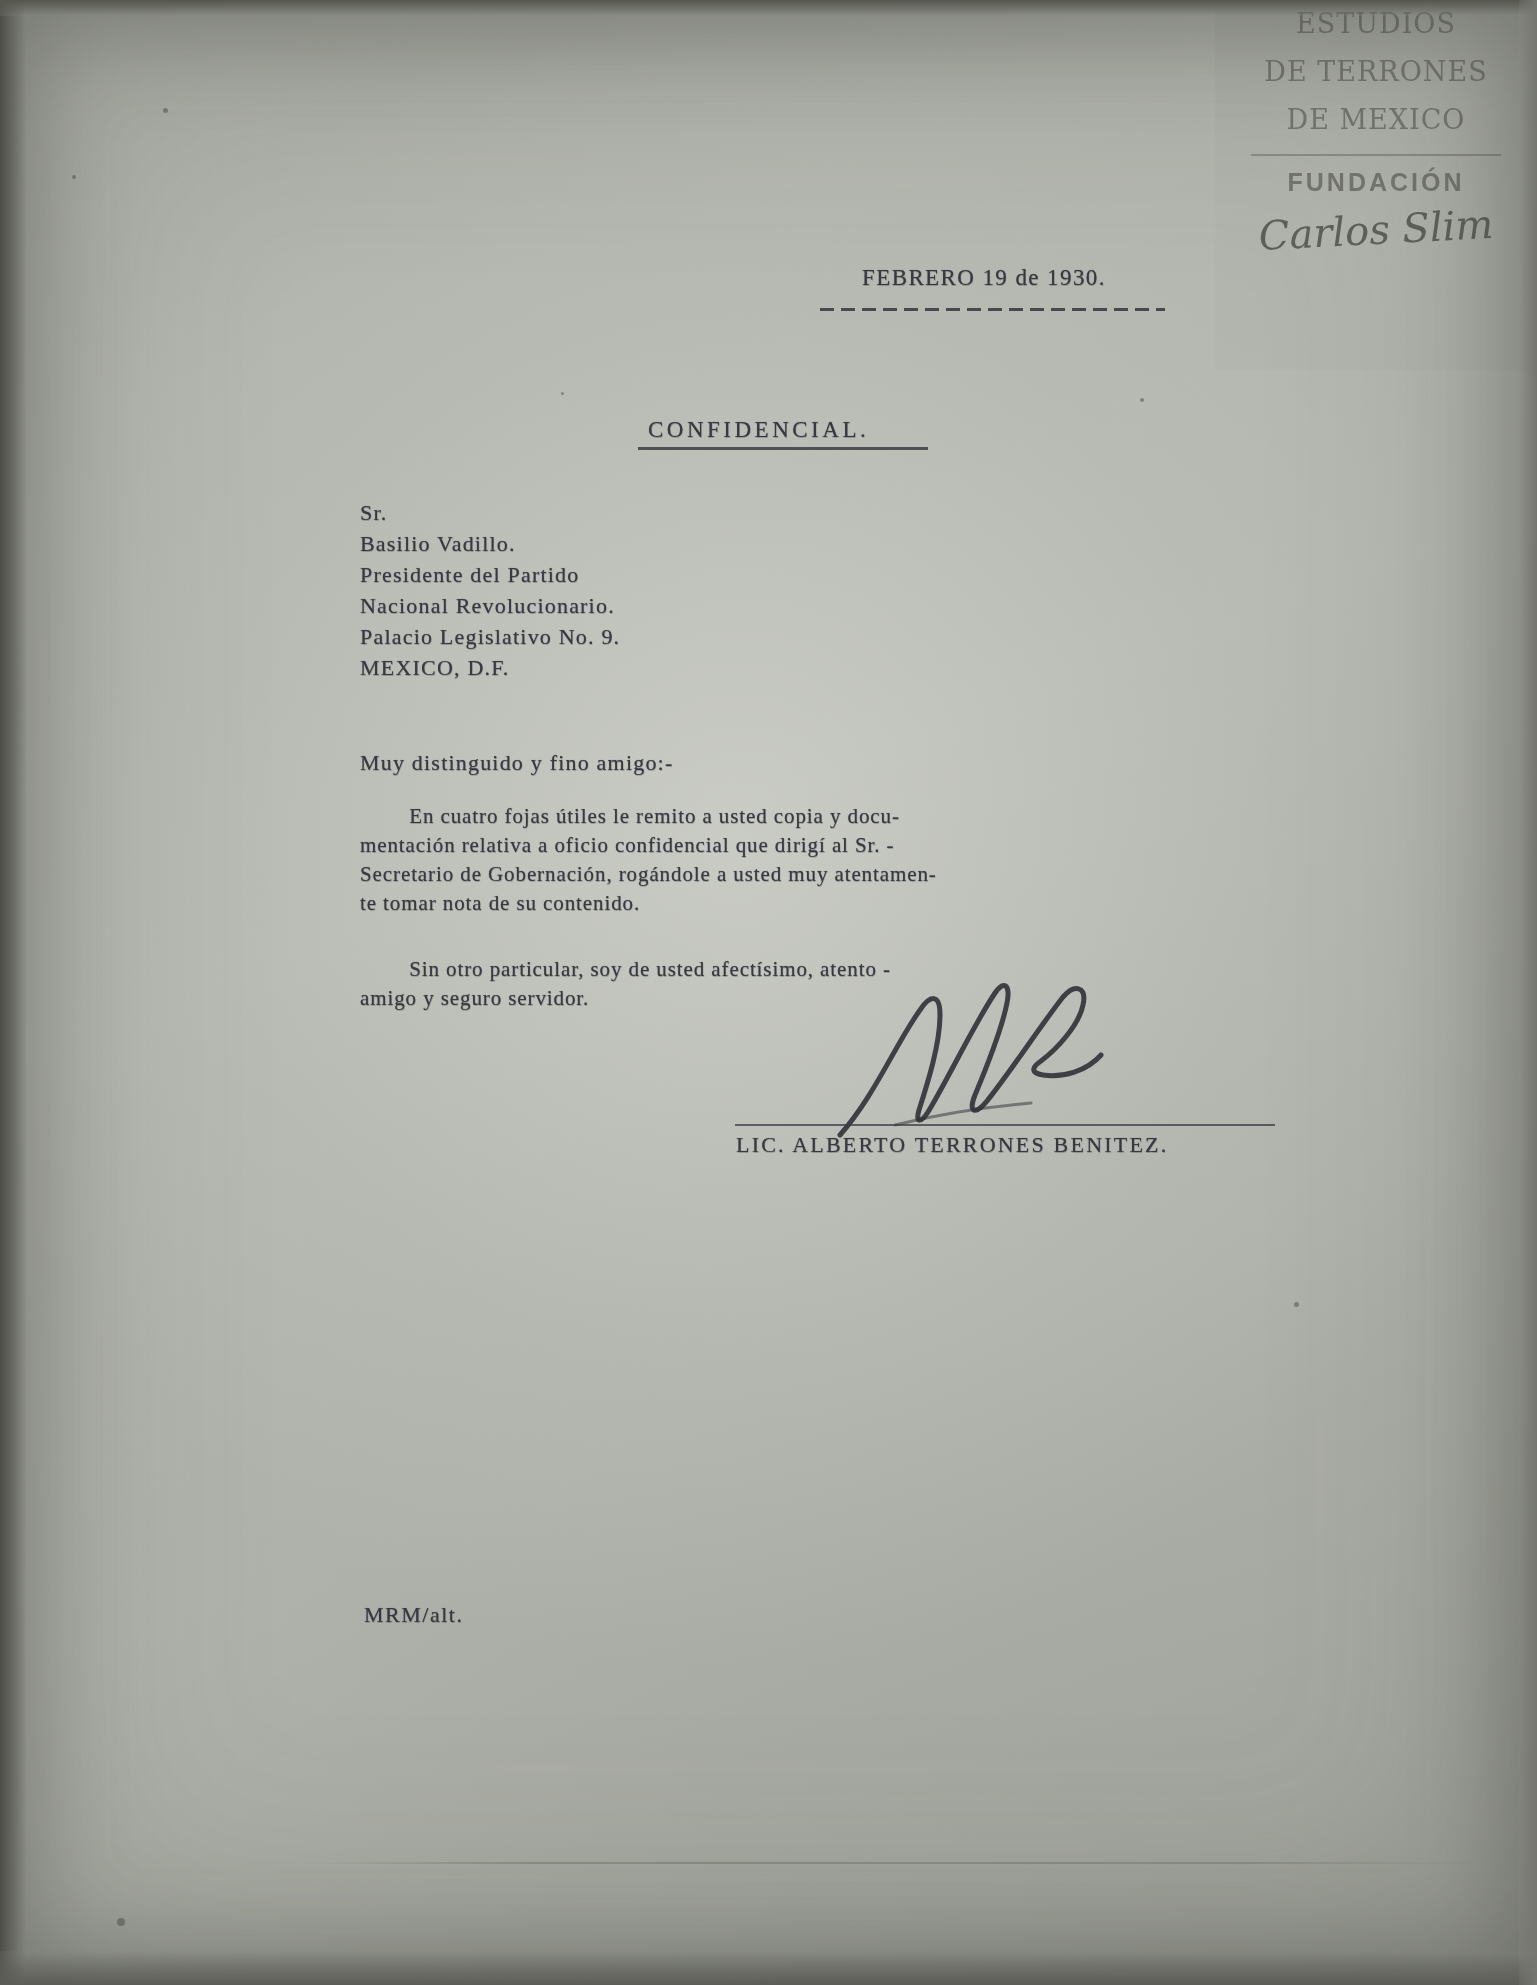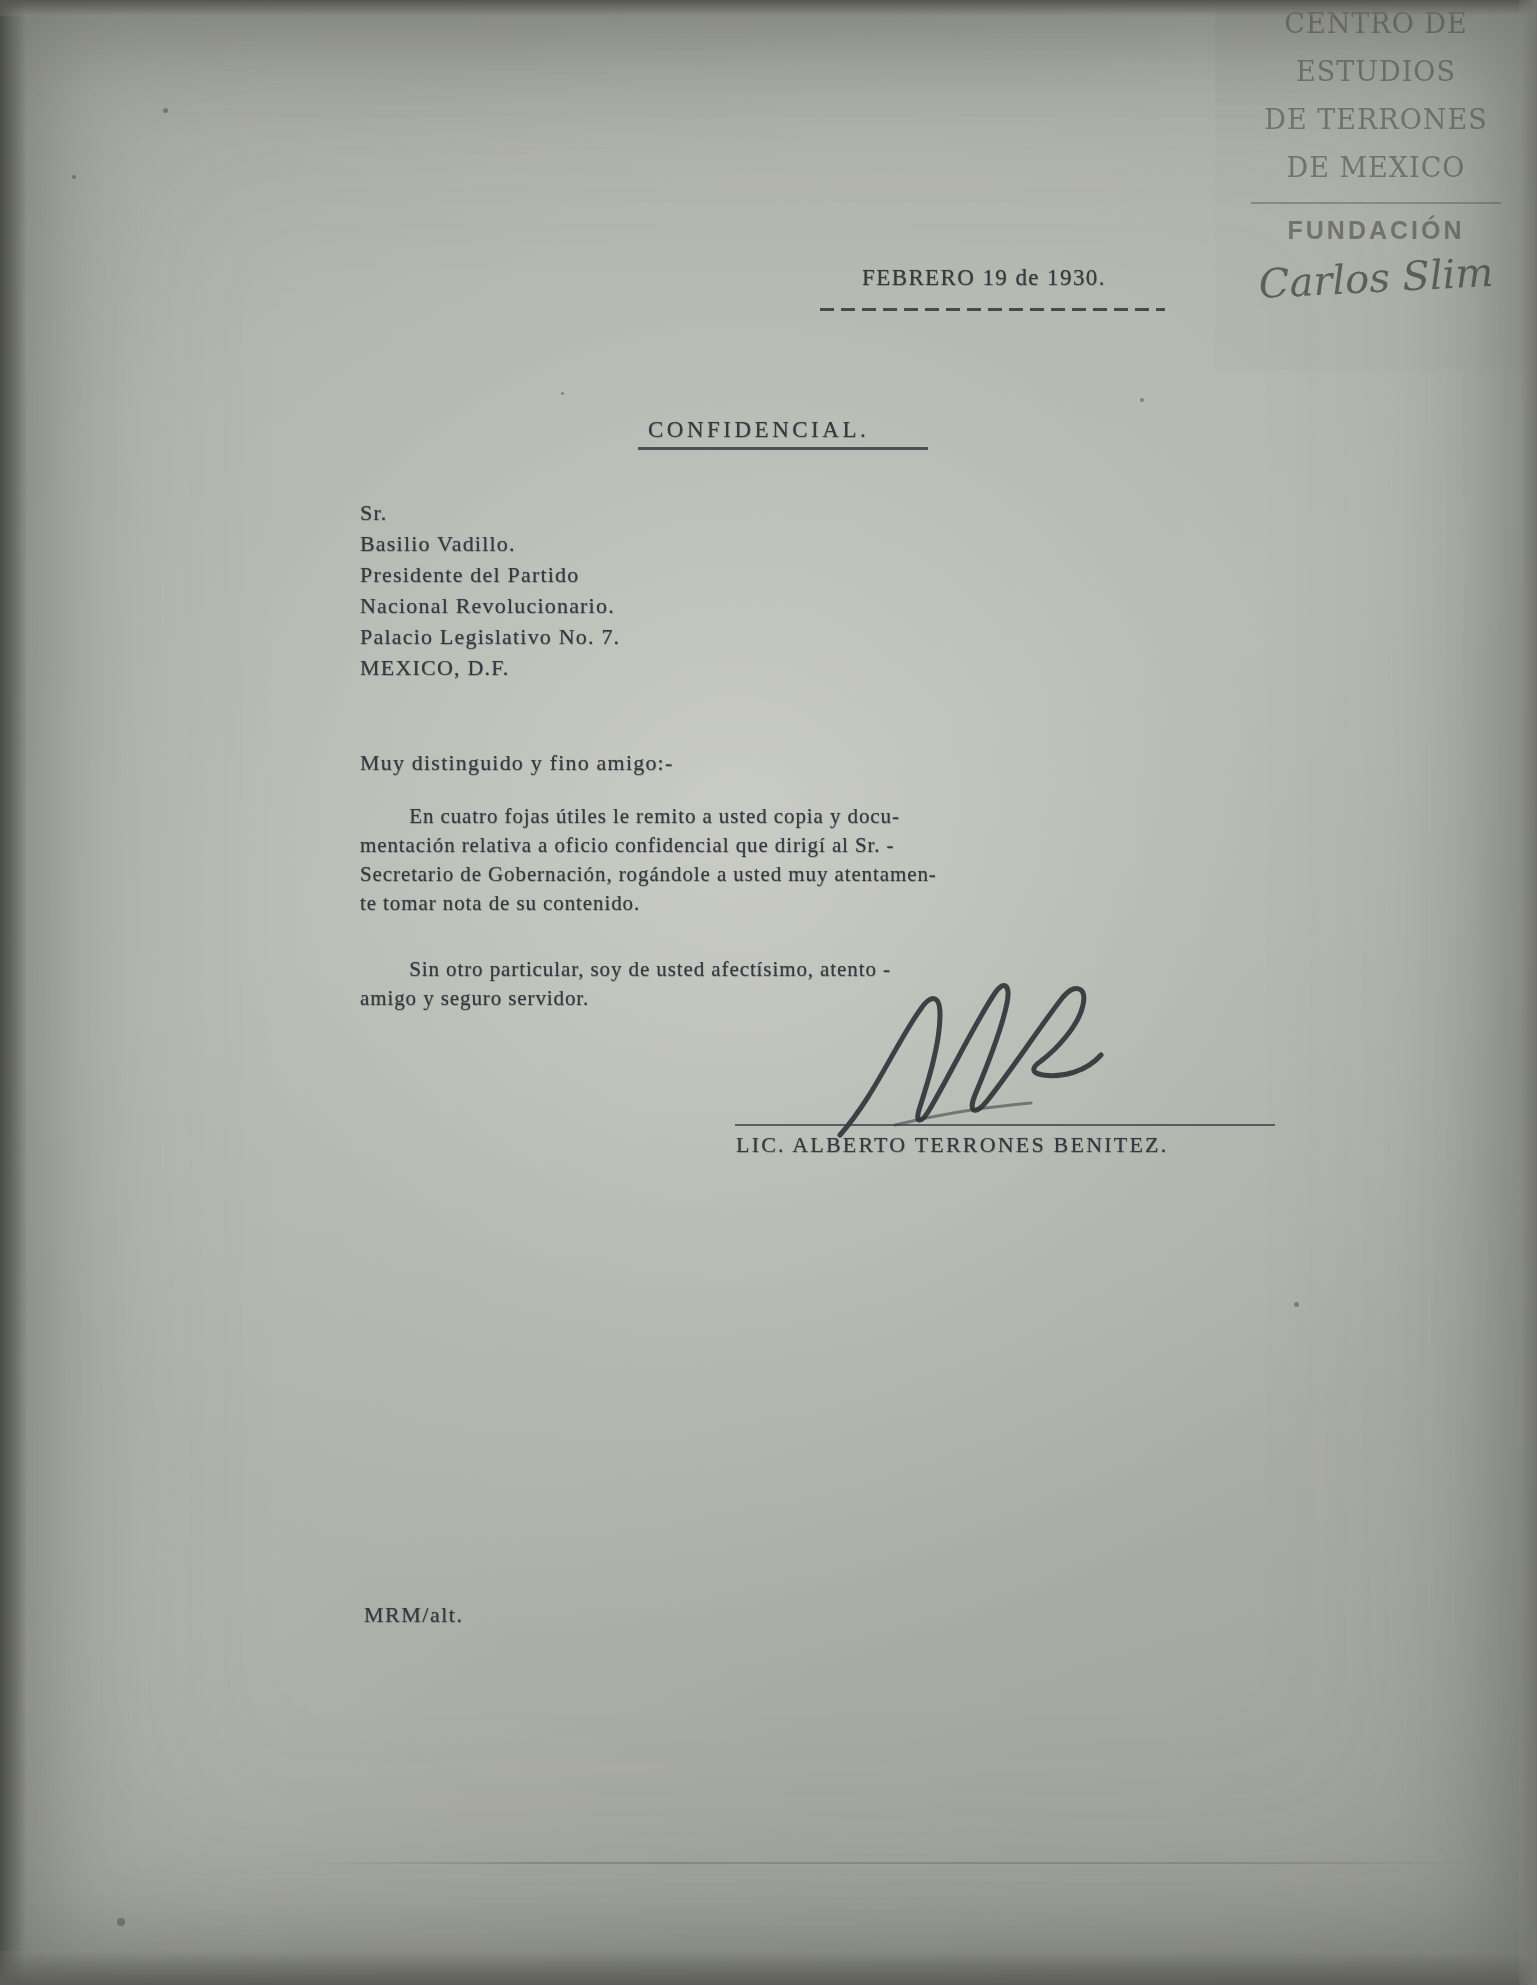--- a/index.html
+++ b/index.html
@@ -244,40 +244,39 @@
   }
 </style>
 </head>
 <body>
 
 <div id="scan">
 
   <div id="grain"></div>
 
   <div id="stamp">
-    <div class="st-line">CENTRO DE</div>
     <div class="st-line">ESTUDIOS</div>
     <div class="st-line">DE TERRONES</div>
     <div class="st-line">DE MEXICO</div>
     <div class="st-rule"></div>
     <div class="st-found">FUNDACIÓN</div>
     <div class="st-sig">Carlos Slim</div>
   </div>
 
   <div class="typed" id="date-line">FEBRERO 19 de 1930.</div>
   <div id="date-rule"></div>
 
   <div class="typed" id="confidencial">CONFIDENCIAL.</div>
   <div id="confidencial-rule"></div>
 
   <div class="typed" id="addressee">Sr.
 Basilio Vadillo.
 Presidente del Partido
 Nacional Revolucionario.
-Palacio Legislativo No. 7.
+Palacio Legislativo No. 9.
 MEXICO, D.F.</div>
 
   <div class="typed" id="para1">        En cuatro fojas útiles le remito a usted copia y docu-
 mentación relativa a oficio confidencial que dirigí al Sr. -
 Secretario de Gobernación, rogándole a usted muy atentamen-
 te tomar nota de su contenido.</div>
 
   <div class="typed" id="salutation">Muy distinguido y fino amigo:-</div>
   <div class="typed" id="para2">        Sin otro particular, soy de usted afectísimo, atento -
 amigo y seguro servidor.</div>

